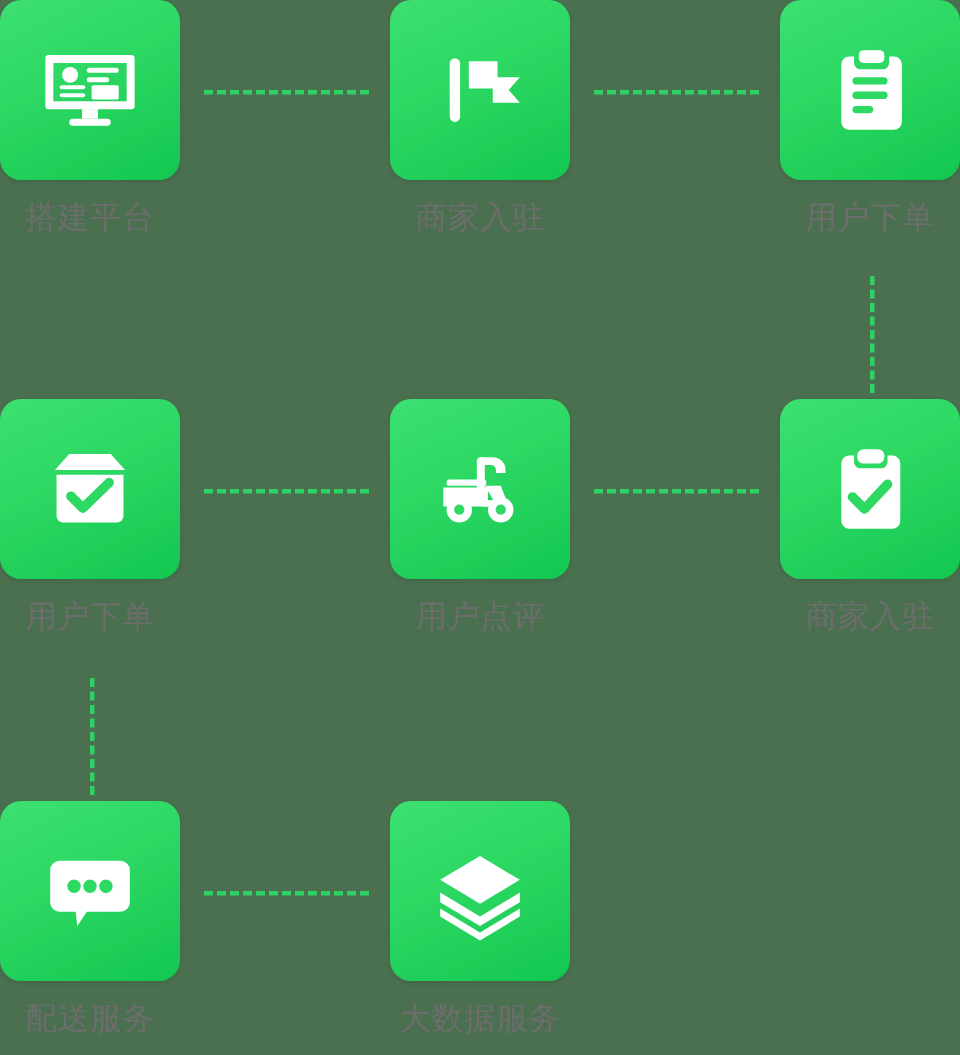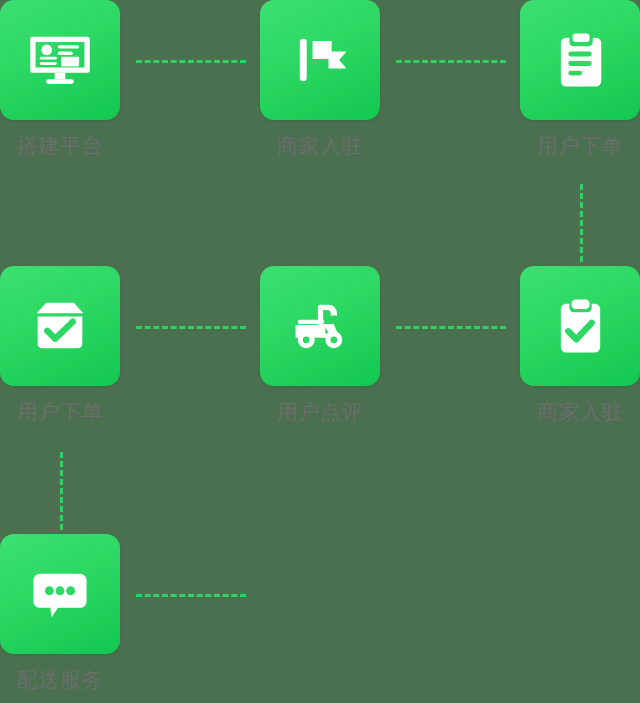--- a/index.html
+++ b/index.html
@@ -195,14 +195,26 @@
           <path d="M13 13h38a6 6 0 0 1 6 6v20a6 6 0 0 1-6 6H30l-6 9-1-9h-10a6 6 0 0 1-6-6V19a6 6 0 0 1 6-6z"></path>
           <circle cx="22" cy="29" r="4.2" fill="#2dd863"></circle>
           <circle cx="32" cy="29" r="4.2" fill="#2dd863"></circle>
           <circle cx="42" cy="29" r="4.2" fill="#2dd863"></circle>
         </svg>
       </span>
     </div>
     <div class="node-label">配送服务</div>
   </div>
 
+  <div class="node pos-r3c2">
+    <div class="node-card">
+      <span class="icon-wrap">
+        <svg viewBox="0 0 64 64" fill="#ffffff" xmlns="http://www.w3.org/2000/svg">
+          <path d="M32 10 57 25 32 40 7 25z"></path>
+          <path d="M7 33l25 15 25-15v6L32 54 7 39z"></path>
+          <path d="M7 43l25 15 25-15v5L32 63 7 48z"></path>
+        </svg>
+      </span>
+    </div>
+    <div class="node-label">大数据服务</div>
+  </div>
 
 </div>
 
 </body></html>

